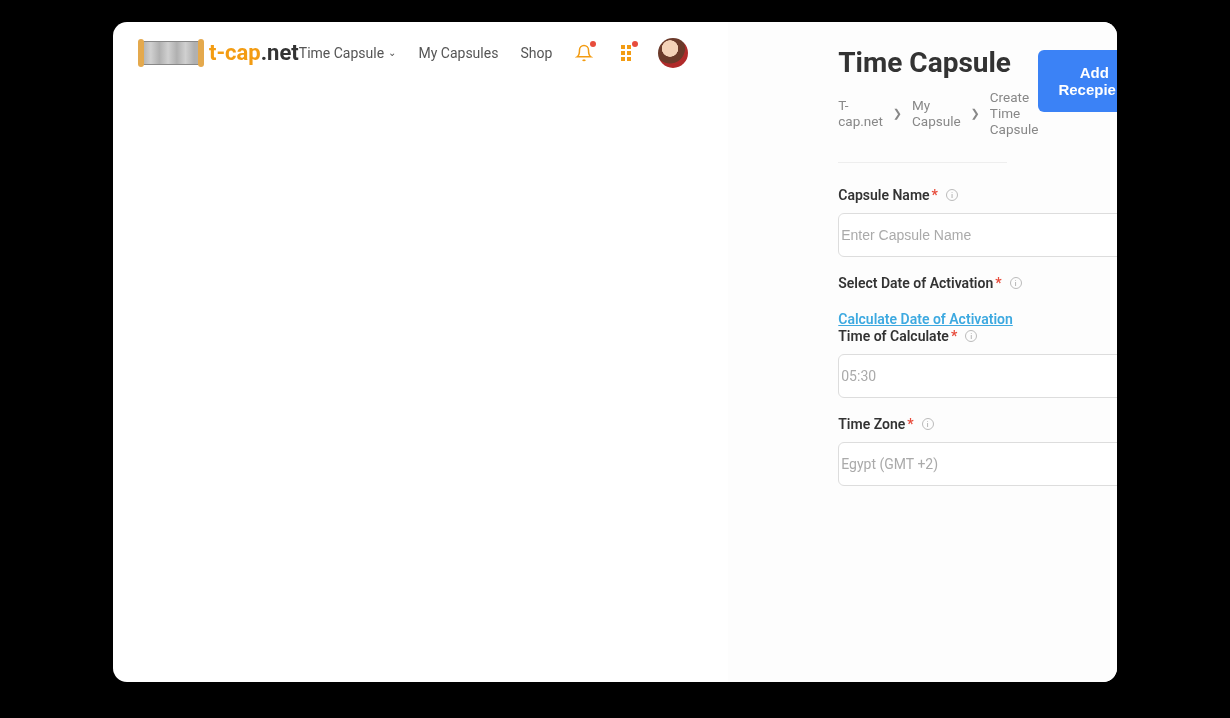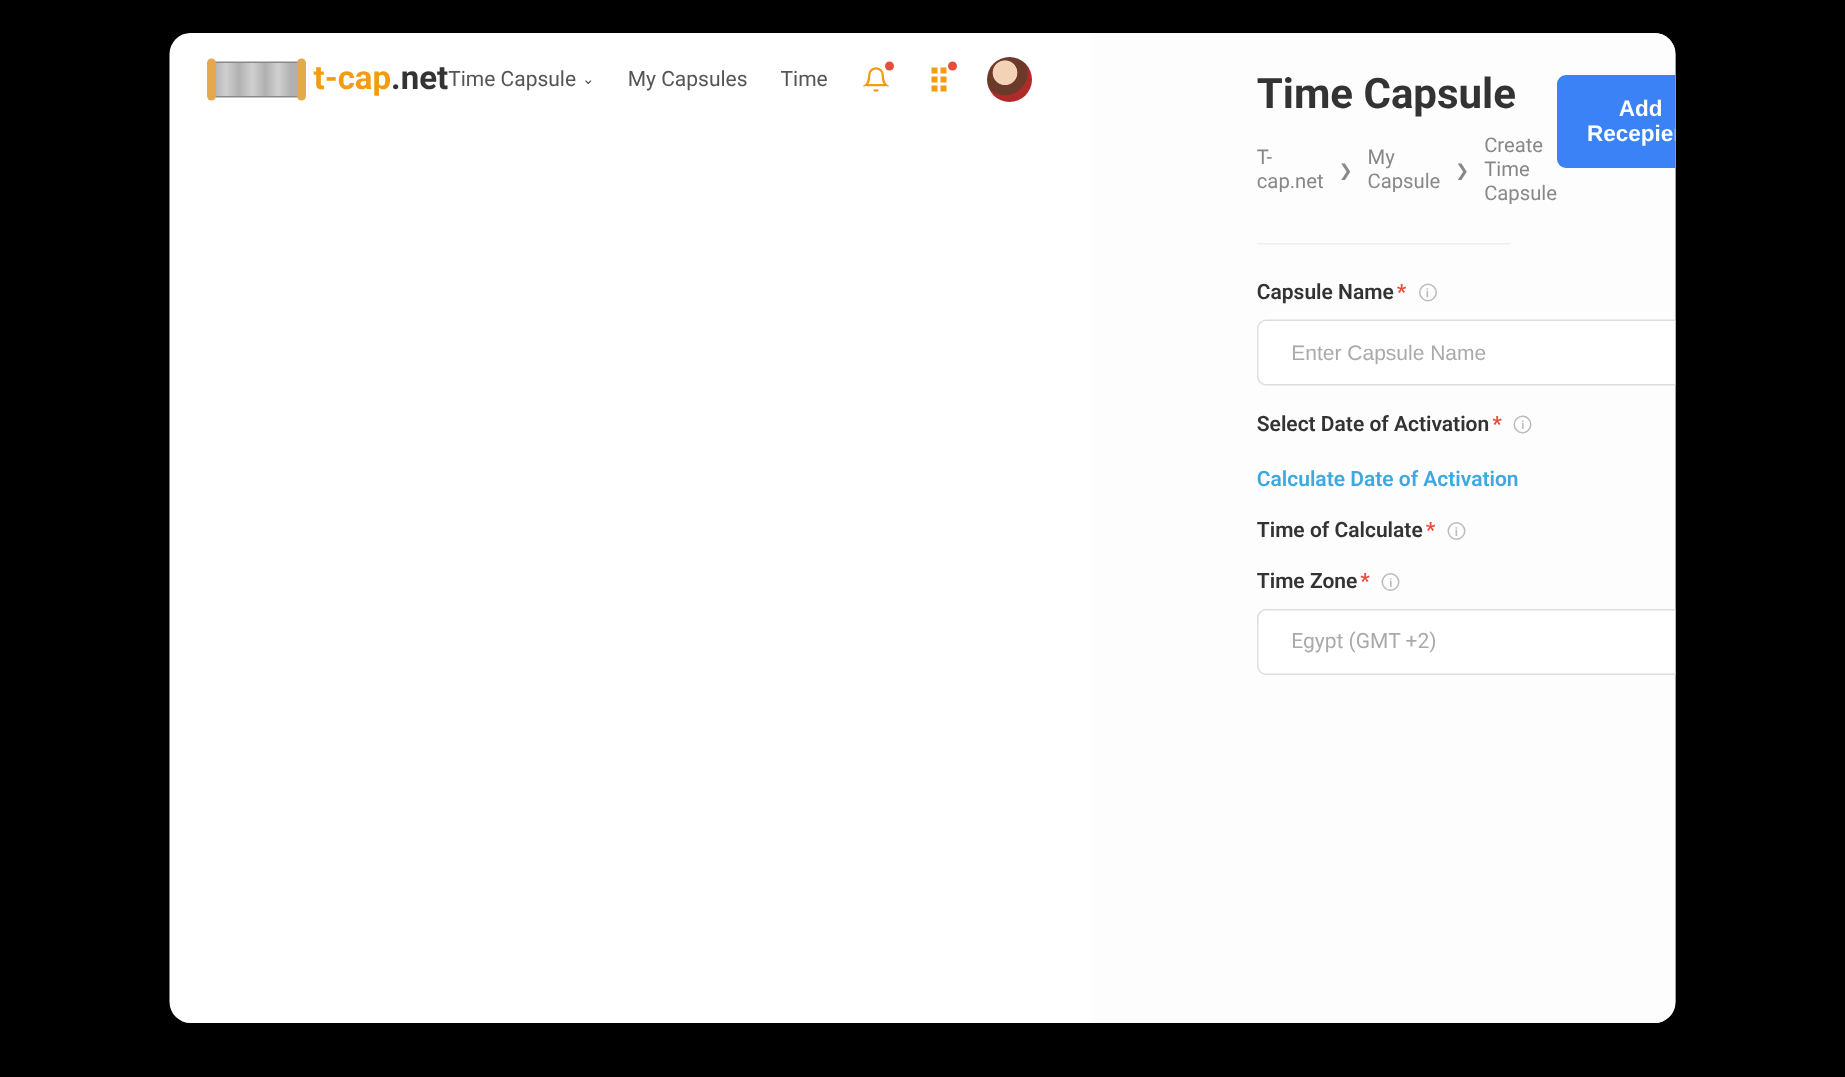--- a/index.html
+++ b/index.html
@@ -187,38 +187,39 @@
     font-size: 8px;
     color: #bbb;
     margin-left: 6px;
     cursor: help;
   }
   .input, .select-box, .date-box, .time-box {
     width: 100%;
     height: 44px;
     border: 1px solid #ddd;
     border-radius: 6px;
-    padding: 0 22px;
+    padding: 0 2px;
     font-size: 14px;
     color: #333;
     background: #fff;
     display: flex;
     align-items: center;
     justify-content: space-between;
   }
   .input { outline: none; }
   .input::placeholder { color: #aaa; }
   .placeholder-val { color: #aaa; }
   .link {
     color: #3da9e0;
+    text-decoration: underline;
     font-size: 14px;
     font-weight: 600;
     cursor: pointer;
     display: inline-block;
-    margin-bottom: 18px;
+    margin-bottom: 0;
   }
   .cal-icon { color: #999; }
   .ampm-wrap {
     display: flex;
     align-items: center;
     gap: 8px;
     color: #777;
     font-size: 13px;
   }
   .spinner {
@@ -240,21 +241,21 @@
     <div class="logo-wrap">
       <div class="logo-img"></div>
       <span class="logo-text"><span class="accent">t-cap</span><span>.net</span></span>
     </div>
     <div class="nav">
       <div class="nav-item">
         <span>Time Capsule</span>
         <span class="chev">⌄</span>
       </div>
       <div class="nav-item">My Capsules</div>
-      <div class="nav-item">Time</div>
+      <div class="nav-item">Shop</div>
       <div class="icon-btn bell-icon">
         <svg width="18" height="18" viewBox="0 0 24 24" fill="none" stroke="currentColor" stroke-width="2">
             <path d="M18 8a6 6 0 0 0-12 0c0 7-3 9-3 9h18s-3-2-3-9"></path>
             <path d="M13.7 21a2 2 0 0 1-3.4 0"></path>
           </svg>
         <span class="dot"></span>
       </div>
       <div class="icon-btn grid-wrapper">
         <div class="grid-icon">
             <span></span>
@@ -307,20 +308,30 @@
 
       <a class="link">Calculate Date of Activation</a>
 
       
       <div class="form-group">
         <div class="label">
           <span>Time of Calculate</span>
             <span class="req">*</span>
           <span class="info-icon">i</span>
         </div>
+        <div class="time-box">
+          <span class="placeholder-val">05:30</span>
+          <span class="ampm-wrap">
+            <span>AM</span>
+            <span class="spinner">
+              <span>▲</span>
+              <span>▼</span>
+            </span>
+          </span>
+        </div>
       </div>
 
       
       <div class="form-group">
         <div class="label">
           <span>Time Zone</span>
             <span class="req">*</span>
           <span class="info-icon">i</span>
         </div>
         <div class="select-box">

